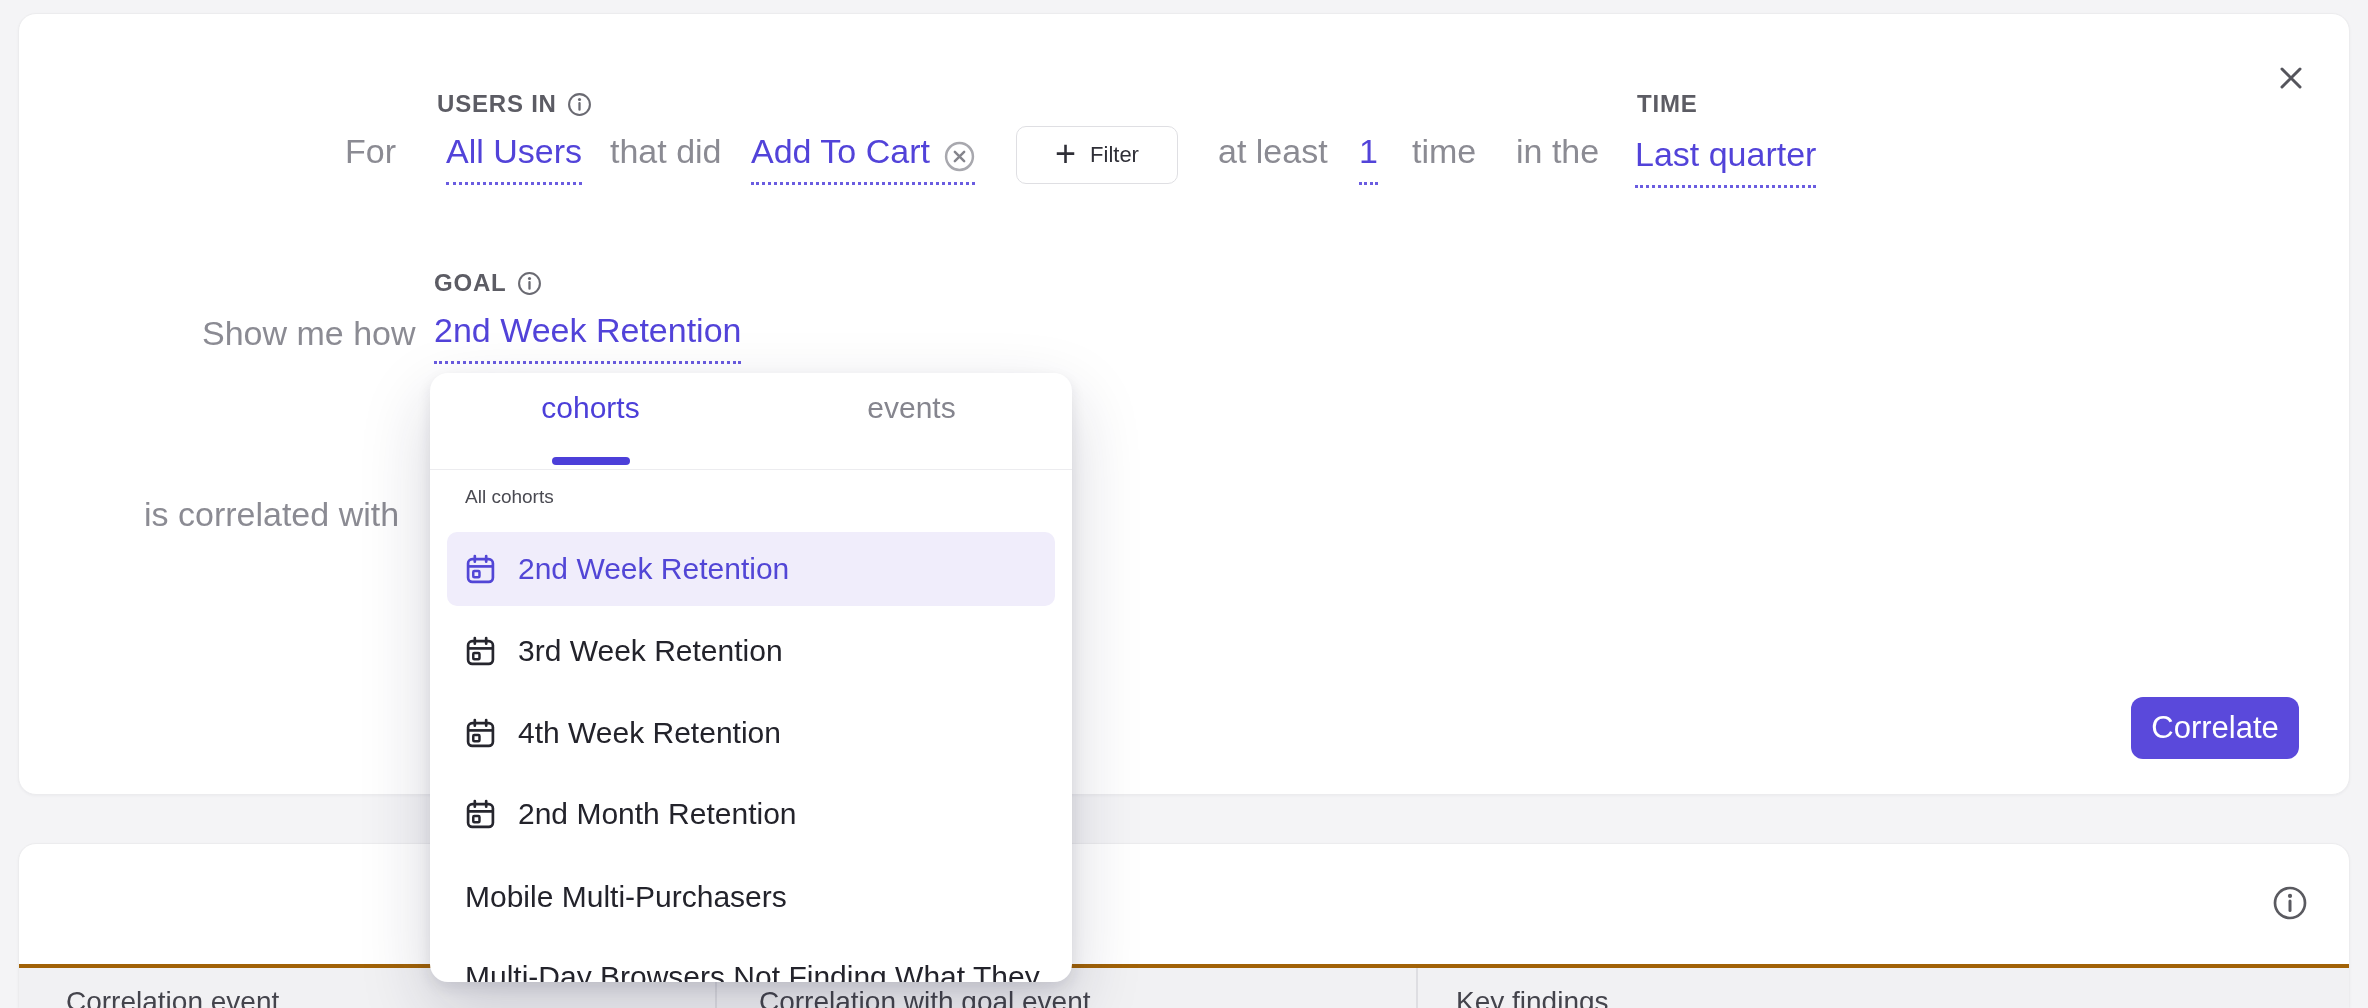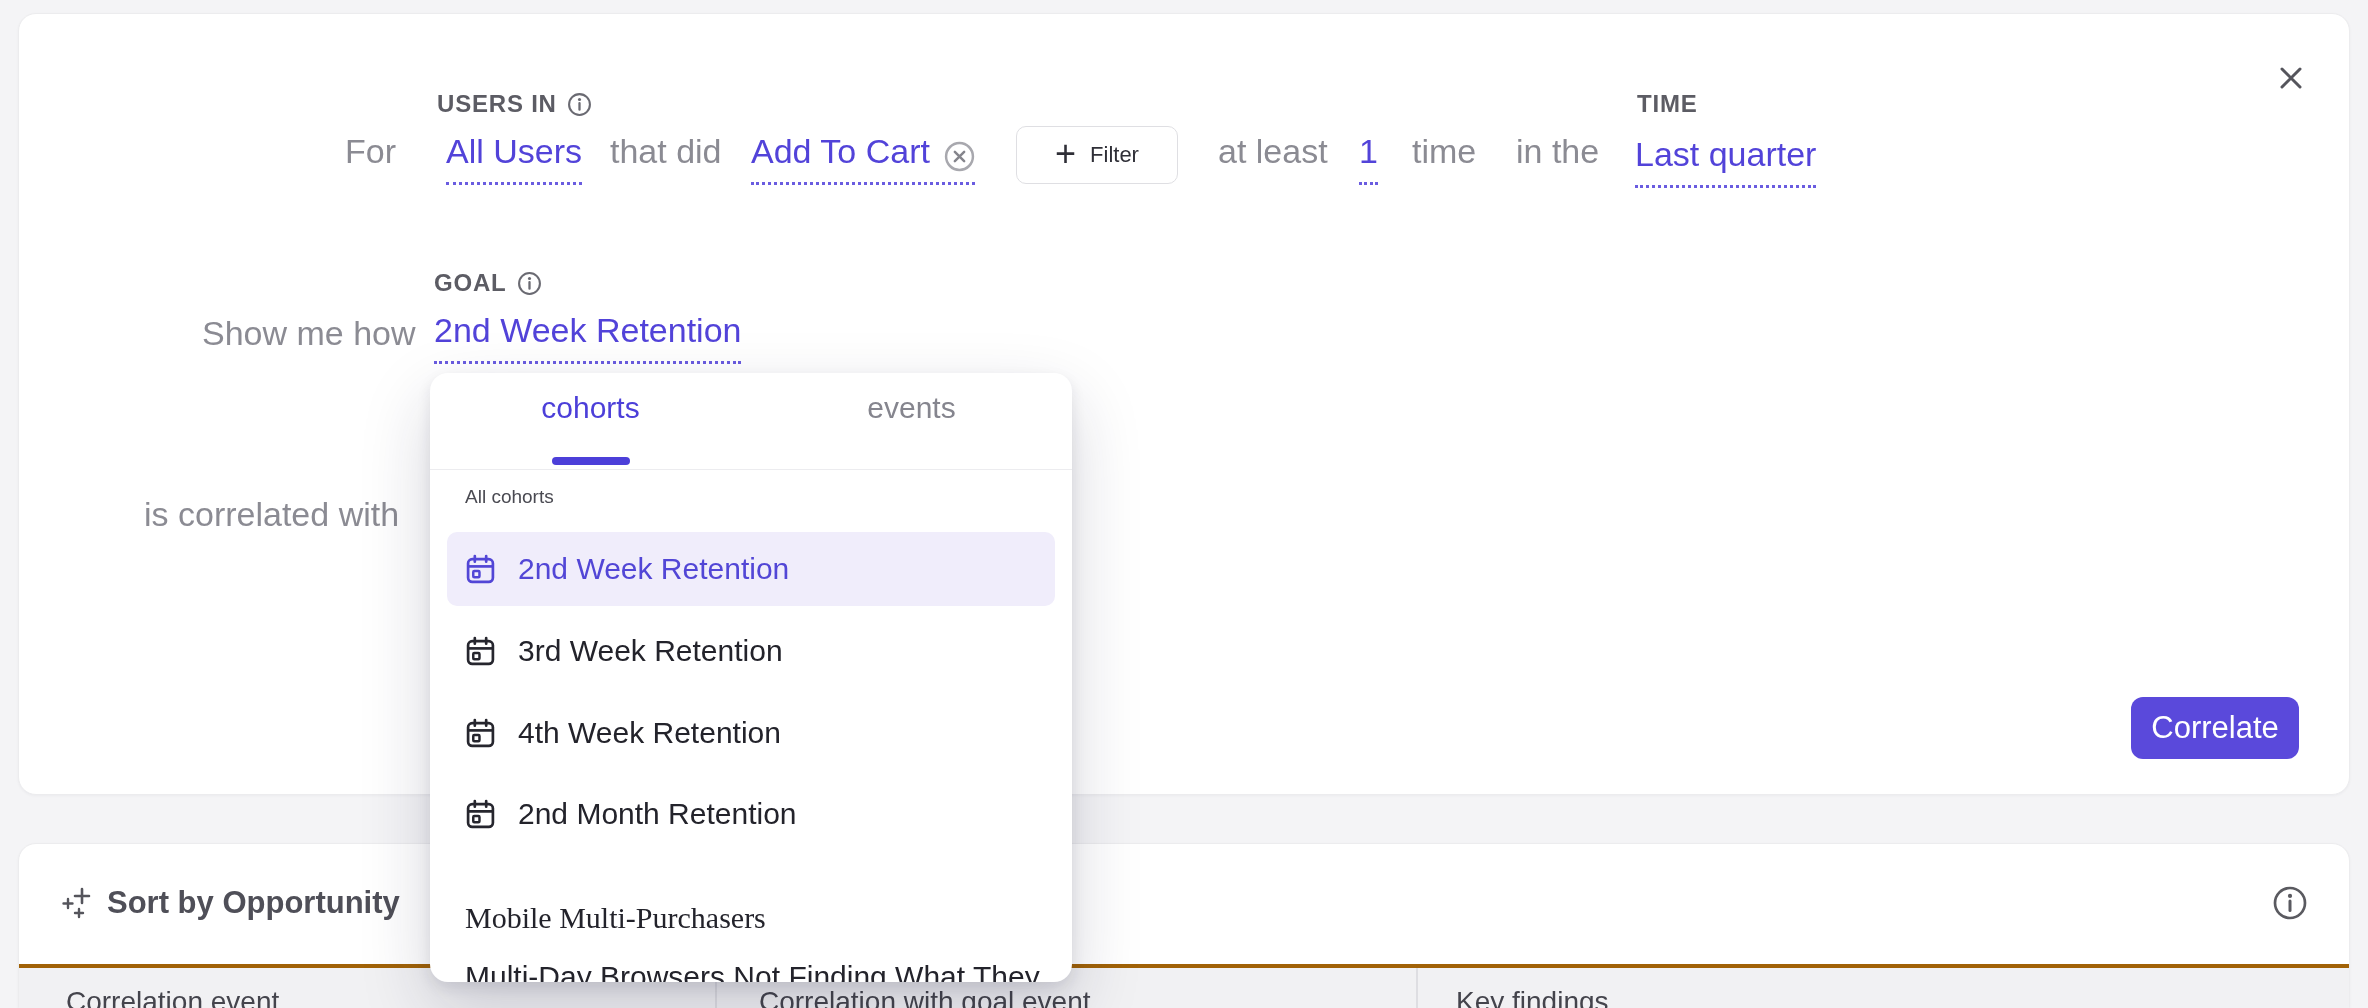--- a/index.html
+++ b/index.html
@@ -154,30 +154,20 @@
   </div>
   <span class="abs link" style="left:415px; top:295px;">2nd Week Retention</span>
 
   <span class="abs sentence" style="left:125px; top:479px;">is correlated with</span>
 
   <button id="correlate-button" class="abs">Correlate</button>
 </div>
 
 <div class="card" id="results-card">
 
-  <div id="sort-button">
-    <span>
-      <svg width="34" height="34" viewBox="0 0 34 34">
-        <path d="M21 3 V17 M14 10 H28" stroke="#55555C" stroke-width="2.6" stroke-linecap="round"></path>
-        <path d="M7 13 V22 M2.5 17.5 H11.5" stroke="#55555C" stroke-width="2.4" stroke-linecap="round"></path>
-        <path d="M18 23 V31 M14 27 H22" stroke="#55555C" stroke-width="2.4" stroke-linecap="round"></path>
-      </svg>
-    </span>
-    <span class="slabel">Sort by Opportunity</span>
-  </div>
 
   <div id="results-info">
     <svg width="36" height="36" viewBox="0 0 24 24">
       <circle cx="12" cy="12" r="10" stroke="#5A5A60" stroke-width="1.8" fill="none"></circle>
       <path d="M12 10.6 V17" stroke="#5A5A60" stroke-width="2" stroke-linecap="round"></path>
       <circle cx="12" cy="7.3" r="1.4" fill="#5A5A60"></circle>
     </svg>
   </div>
 
   <div id="table-header">
@@ -239,20 +229,20 @@
       <svg width="31" height="31" viewBox="0 0 30 30">
         <rect x="3" y="5" width="24" height="22" rx="4" stroke="#26262E" stroke-width="2.6" fill="none"></rect>
         <path d="M9.5 2 V7.5 M20.5 2 V7.5" stroke="#26262E" stroke-width="2.6" stroke-linecap="round"></path>
         <path d="M3 12 H27" stroke="#26262E" stroke-width="2.6"></path>
         <rect x="8" y="16.5" width="6" height="6" rx="1" stroke="#26262E" stroke-width="2.4" fill="none"></rect>
       </svg>
     </span>
     <span>2nd Month Retention</span>
   </div>
 
-  <div class="item" style="top:508px;font-family:Liberation Serif, serif;">
+  <div class="item" style="top:487px;">
     <span>Mobile Multi-Purchasers</span>
   </div>
 
   <div class="item" style="top:567px;">
     <span>Multi-Day Browsers Not Finding What They</span>
   </div>
 </div>
 
 </body></html>

